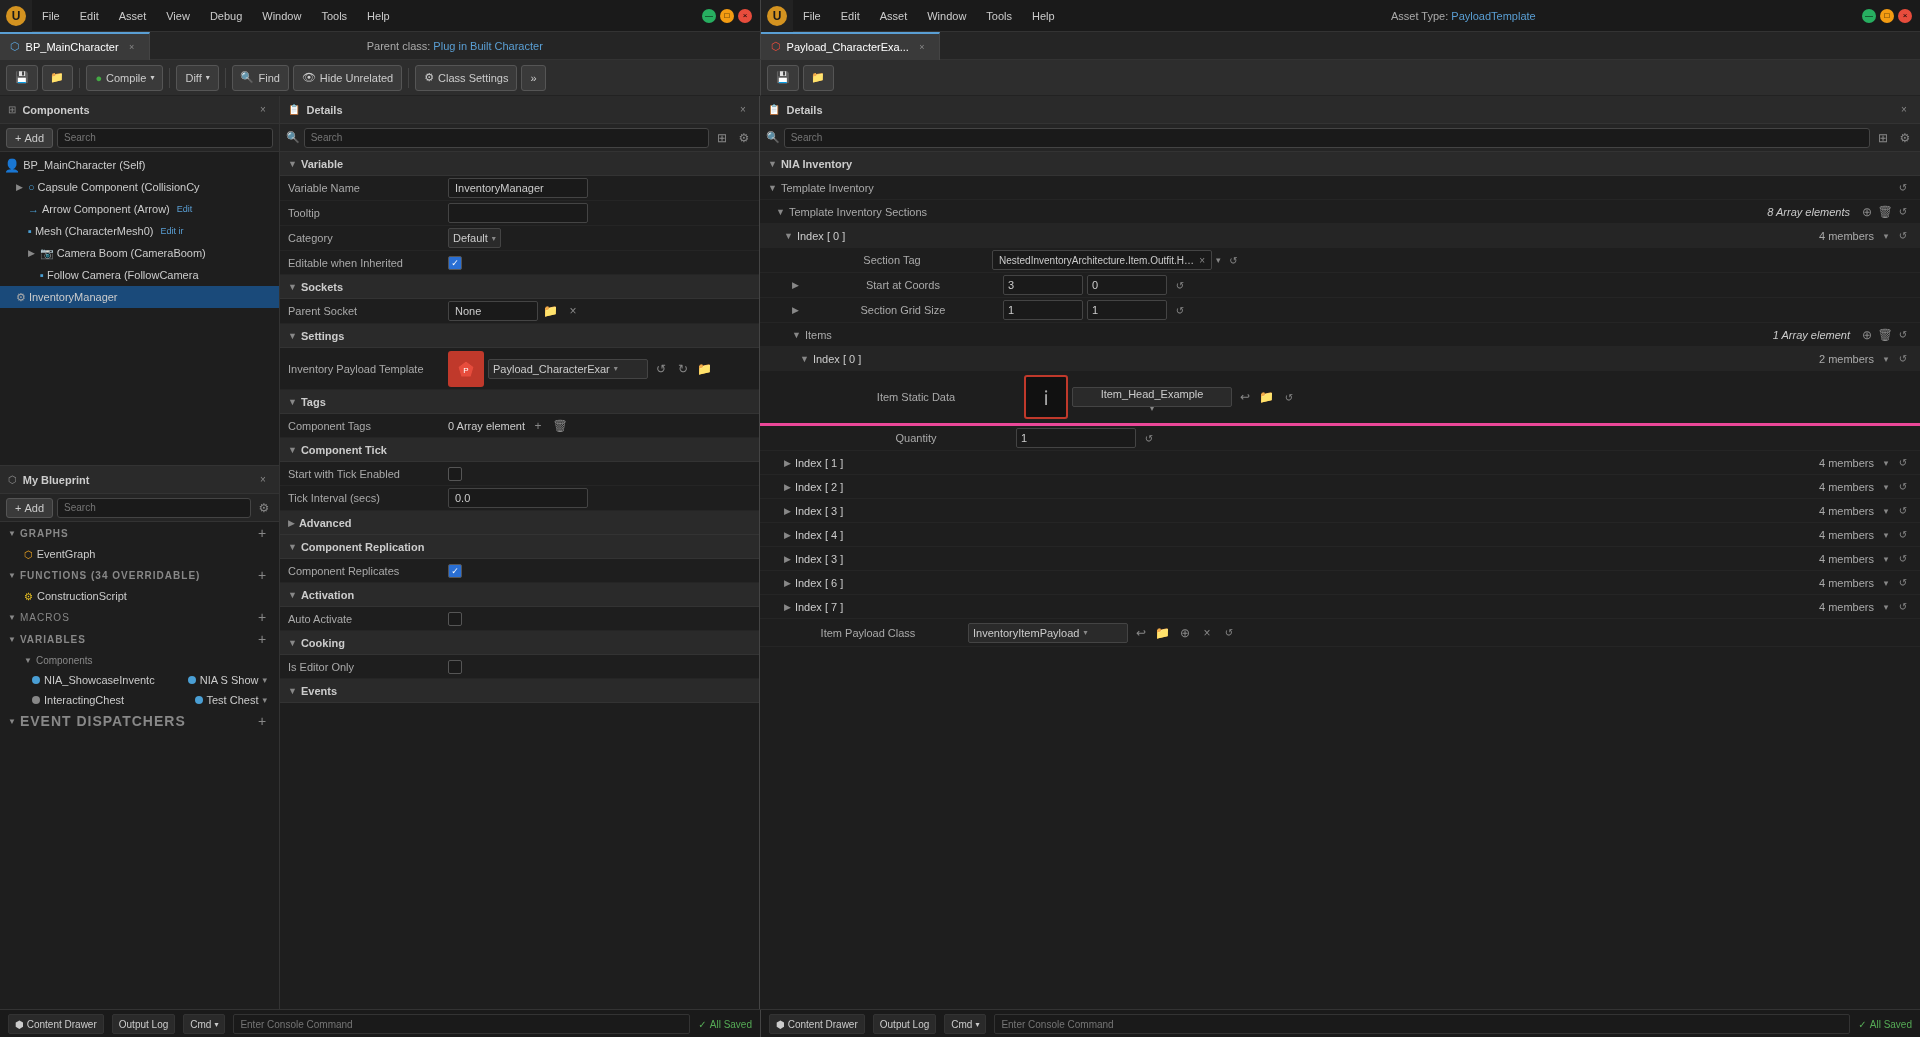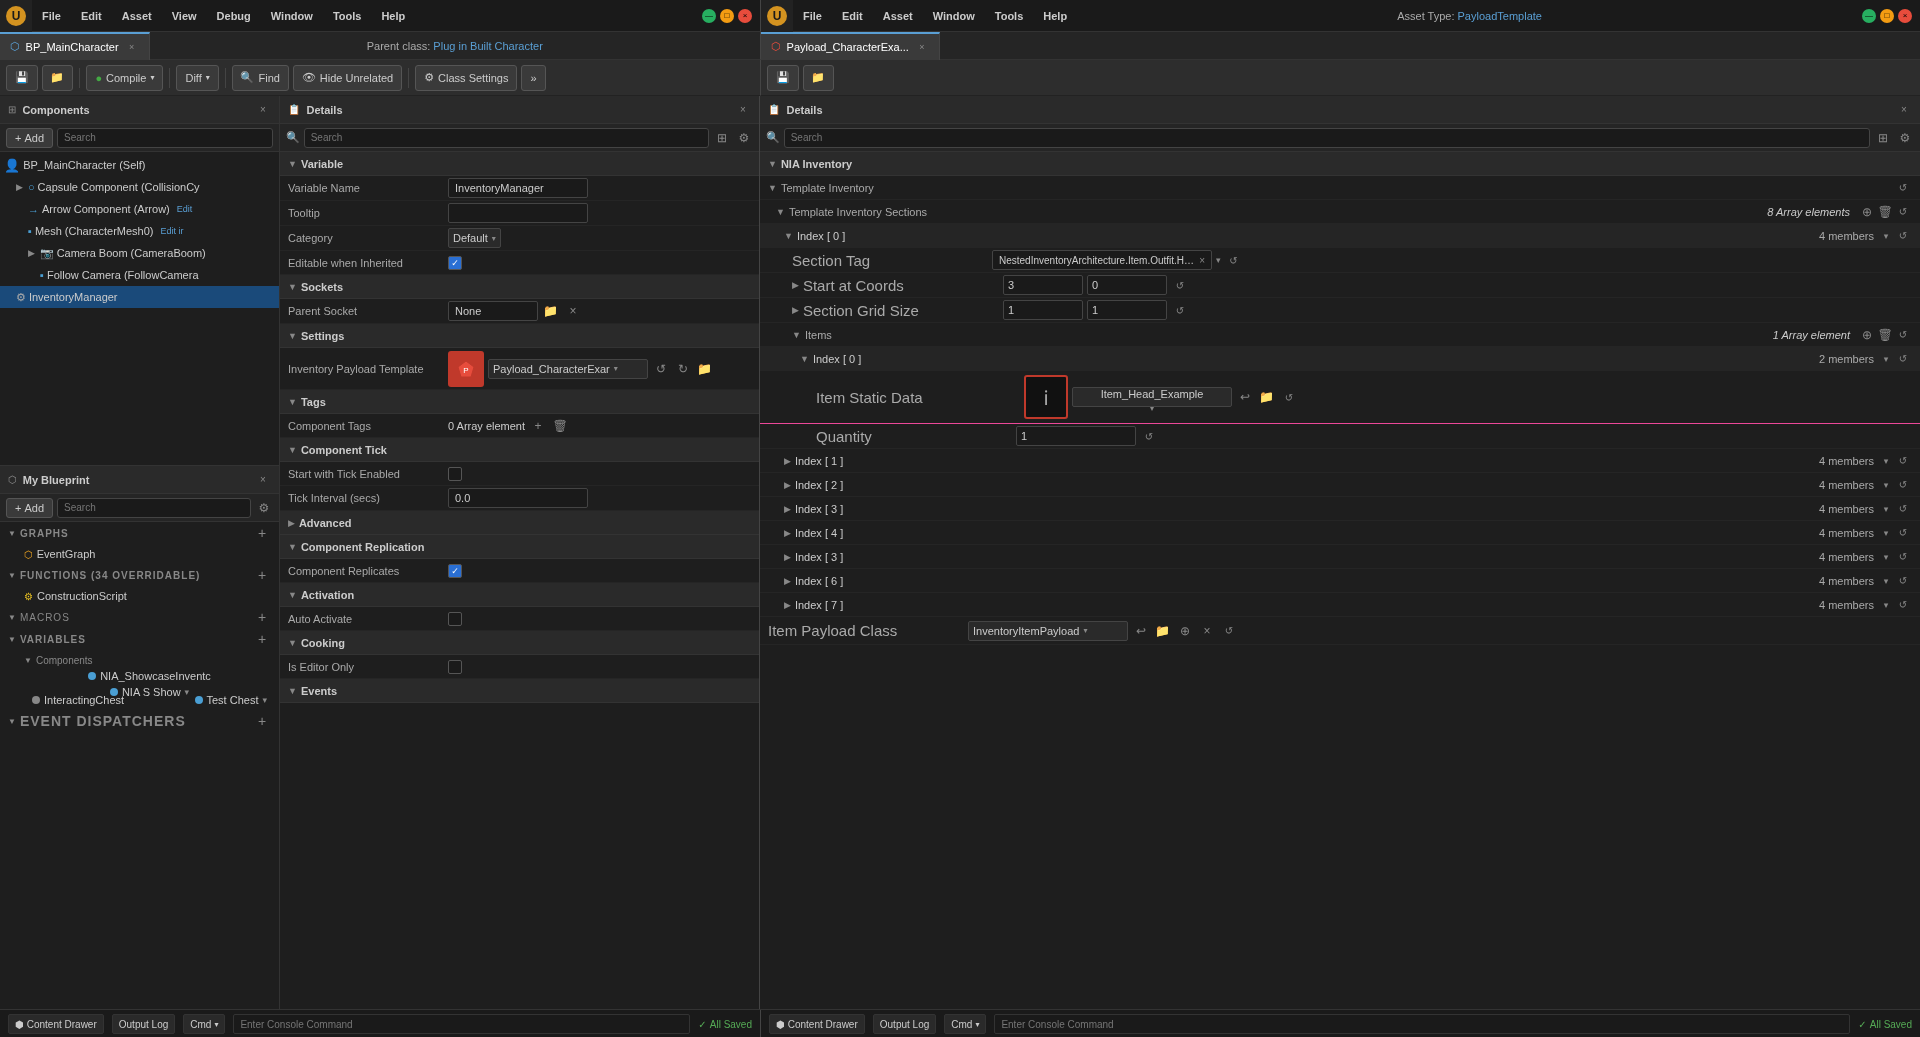--- a/index.html
+++ b/index.html
@@ -41,21 +41,20 @@
       align-items: center;
       justify-content: center;
       font-size: 18px;
       color: #e8a020;
       flex-shrink: 0;
     }
     .menu-items {
       display: flex;
       align-items: center;
       height: 100%;
-      font-weight: bold;
     }
     .menu-item {
       padding: 0 10px;
       height: 100%;
       display: flex;
       align-items: center;
       color: #ccc;
       cursor: pointer;
       font-size: 11px;
     }
@@ -385,23 +384,24 @@
 
     .nia-field-row {
       display: flex;
       align-items: center;
       min-height: 24px;
       padding: 2px 8px;
       border-bottom: 1px solid #252525;
     }
     .nia-label {
       width: 200px;
-      font-size: 15px;
+      font-size: 11px;
       color: #aaa;
       flex-shrink: 0;
+      text-align: center;
     }
     .nia-value {
       flex: 1;
       display: flex;
       align-items: center;
       gap: 4px;
     }
 
     .array-header {
       display: flex;
@@ -485,21 +485,21 @@
       padding: 0 4px;
       color: #ccc;
       font-size: 11px;
     }
 
     .item-static-row {
       display: flex;
       align-items: center;
       min-height: 50px;
       padding: 4px 8px 4px 56px;
-      border-bottom: 1px solid #ec4899;
+      border-bottom: 3px solid #ec4899;
       gap: 8px;
     }
     .item-icon-box {
       width: 44px;
       height: 44px;
       background: #111;
       border: 2px solid #c0392b;
       border-radius: 3px;
       display: flex;
       align-items: center;
@@ -796,21 +796,21 @@
 
             <div class="section-toggle">
               <span style="font-size:8px; color:#888;">▼</span>
               <span style="font-size:10px; font-weight:bold; color:#888; letter-spacing:1px;">VARIABLES</span>
               <span class="icon-btn" style="margin-left:auto; font-size:14px;">+</span>
             </div>
             <div class="var-item">
               <span style="font-size:8px; color:#888;">▼</span>
               <span style="font-size:10px; color:#888;">Components</span>
             </div>
-            <div class="var-item" style="padding-left:32px; display:flex; justify-content:space-between;flex-direction:column;">
+            <div class="var-item" style="padding-left:32px; display:flex; justify-content:space-between;">
               <div style="display:flex; align-items:center; gap:4px;">
                 <span class="var-dot" style="background:#4a9fd4;"></span>
                 <span>NIA_ShowcaseInventc</span>
               </div>
               <div style="display:flex; align-items:center; gap:4px;">
                 <span class="var-dot" style="background:#4a9fd4;"></span>
                 <span>NIA S Show</span>
                 <span style="font-size:9px; color:#888;">▾</span>
               </div>
             </div>

